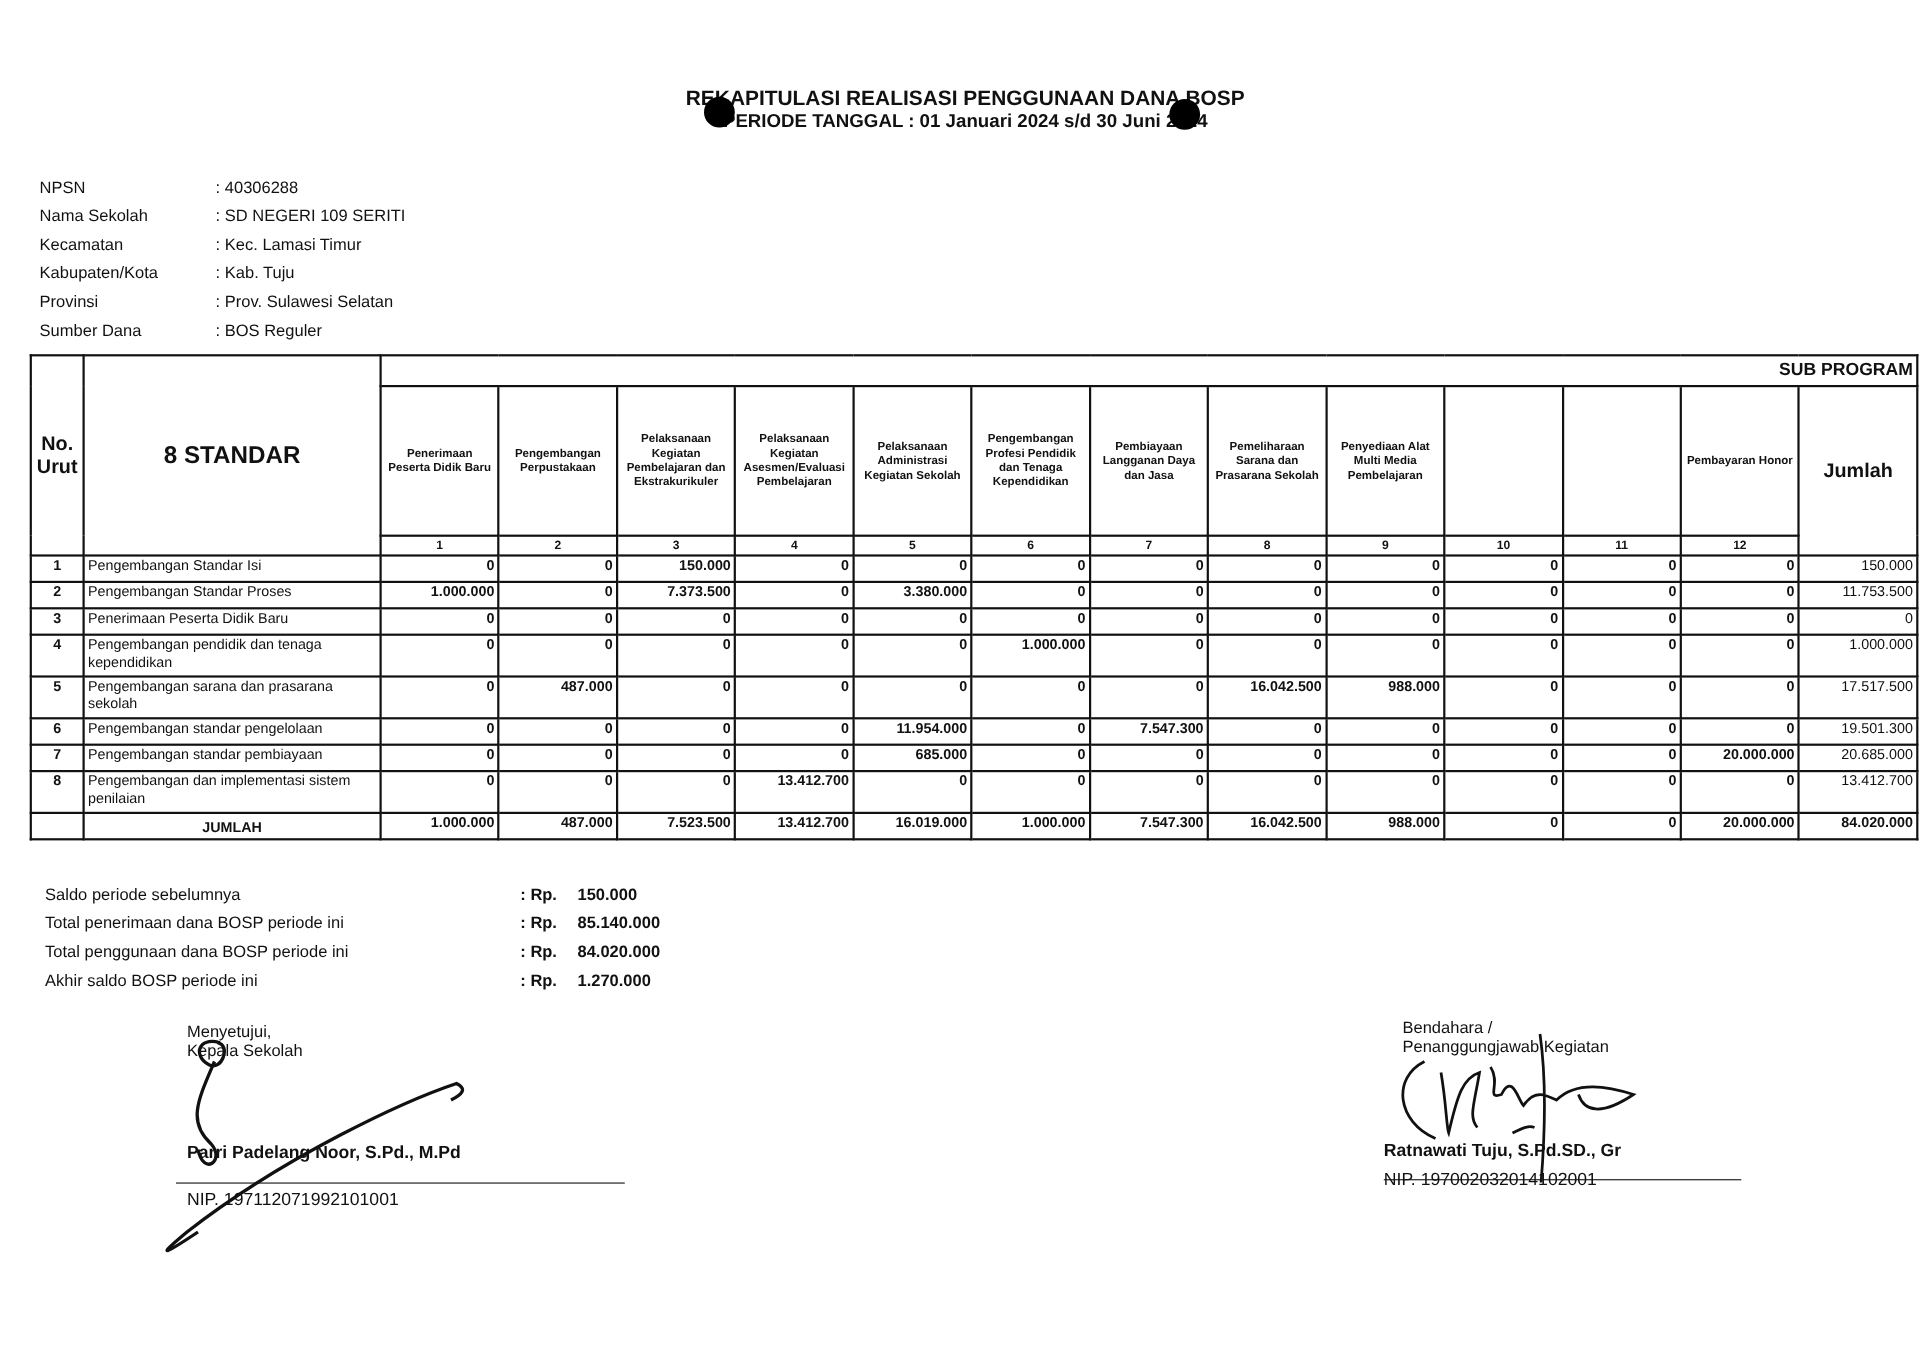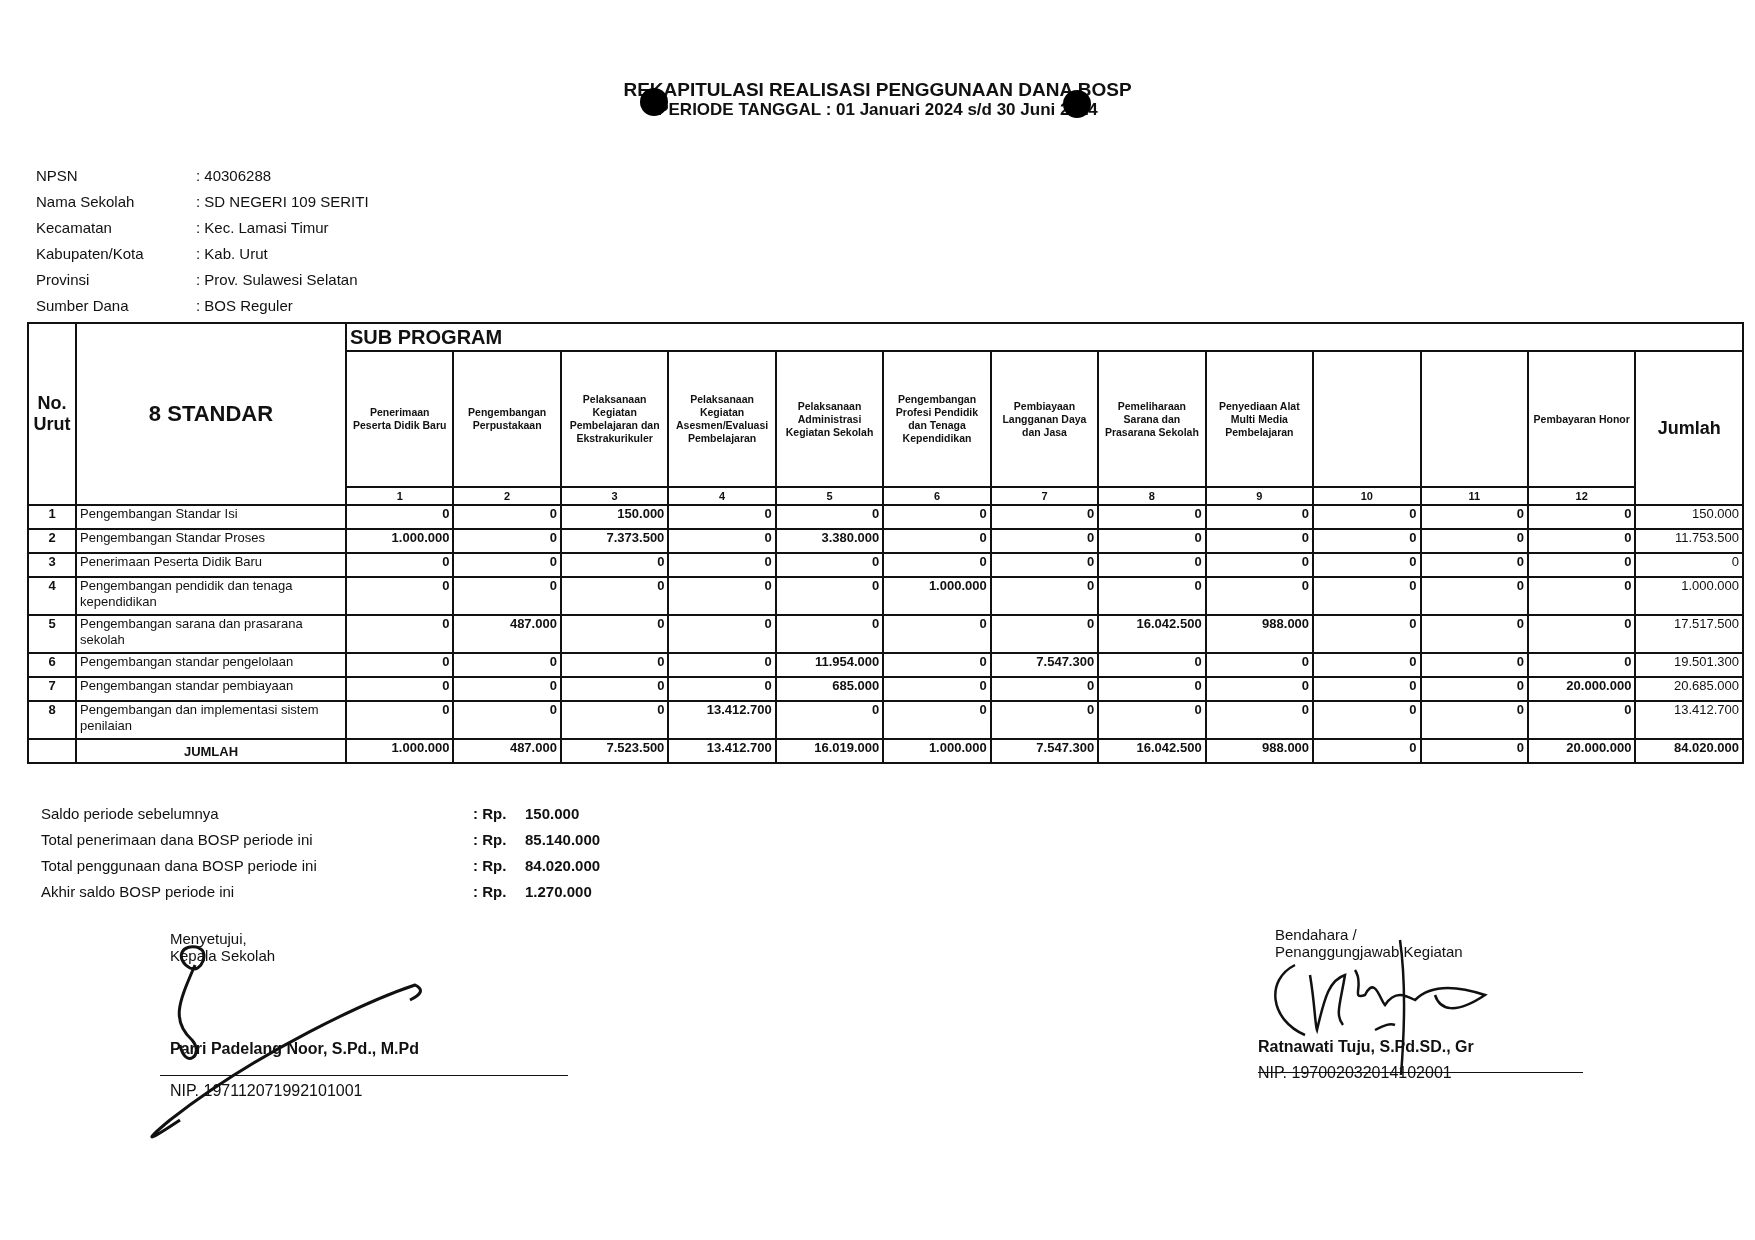--- a/index.html
+++ b/index.html
@@ -6,31 +6,31 @@
   body { width: 1755px; height: 1240px; position: relative; overflow: hidden;
          font-family: "Liberation Sans", sans-serif; color: #111; }
   .title-block { position: absolute; top: 80px; left: 0; width: 1755px; text-align: center; }
   .title-block div { font-weight: bold; line-height: 20px; }
   .t1 { font-size: 19px; }
   .t2 { font-size: 17px; }
   .t3 { font-size: 16px; }
   .dot { position: absolute; width: 28px; height: 28px; border-radius: 50%; background: #000; }
 
   .info { position: absolute; top: 162px; left: 36px; font-size: 15px; }
-  .info-row { display: flex; height: 26px; align-items: center; }
+  .info-row { display: flex; height: 26px; }
   .info-label { width: 160px; }
   .info-val::before { content: ": "; }
 
   table.main { position: absolute; top: 322px; left: 27px; width: 1717px;
                border-collapse: collapse; table-layout: fixed; }
   table.main td, table.main th { border: 2px solid #111; padding: 0 3px; }
   th { font-weight: bold; }
   .hdr-no { width: 40px; font-size: 18px; }
   .hdr-std { width: 262px; font-size: 22px; text-align: center; margin-left: 27px; }
-  .hdr-sub { font-size: 20px; height: 26px; text-align: left; }
+  .hdr-sub { font-size: 16px; height: 26px; text-align: right; }
   .hdr-col { font-size: 10.5px; height: 134px; text-align: center; vertical-align: middle; line-height: 13px; }
   .hdr-jml { width: 102px; font-size: 18px; text-align: center; }
   .hdr-num { font-size: 11px; height: 16px; text-align: center; }
   td.no { text-align: center; font-size: 13px; font-weight: bold; vertical-align: top; padding-top: 3px; }
   td.std { font-size: 13px; vertical-align: top; padding-top: 3px; line-height: 16px; }
   td.num { text-align: right; font-size: 13px; font-weight: bold; vertical-align: top; padding-top: 3px; }
   td.jml { text-align: right; font-size: 13px; vertical-align: top; padding-top: 2px; }
   tr.r1 td { height: 22px; }
   tr.r2 td { height: 36px; }
   tr.total td { height: 22px; font-weight: bold; }
@@ -68,21 +68,21 @@
   <div class="info-row">
       <span class="info-label">Nama Sekolah</span>
       <span class="info-val">SD NEGERI 109 SERITI</span>
     </div>
   <div class="info-row">
       <span class="info-label">Kecamatan</span>
       <span class="info-val">Kec. Lamasi Timur</span>
     </div>
   <div class="info-row">
       <span class="info-label">Kabupaten/Kota</span>
-      <span class="info-val">Kab. Urut</span>
+      <span class="info-val">Kab. Tuju</span>
     </div>
   <div class="info-row">
       <span class="info-label">Provinsi</span>
       <span class="info-val">Prov. Sulawesi Selatan</span>
     </div>
   <div class="info-row">
       <span class="info-label">Sumber Dana</span>
       <span class="info-val">BOS Reguler</span>
     </div>
 </div>

